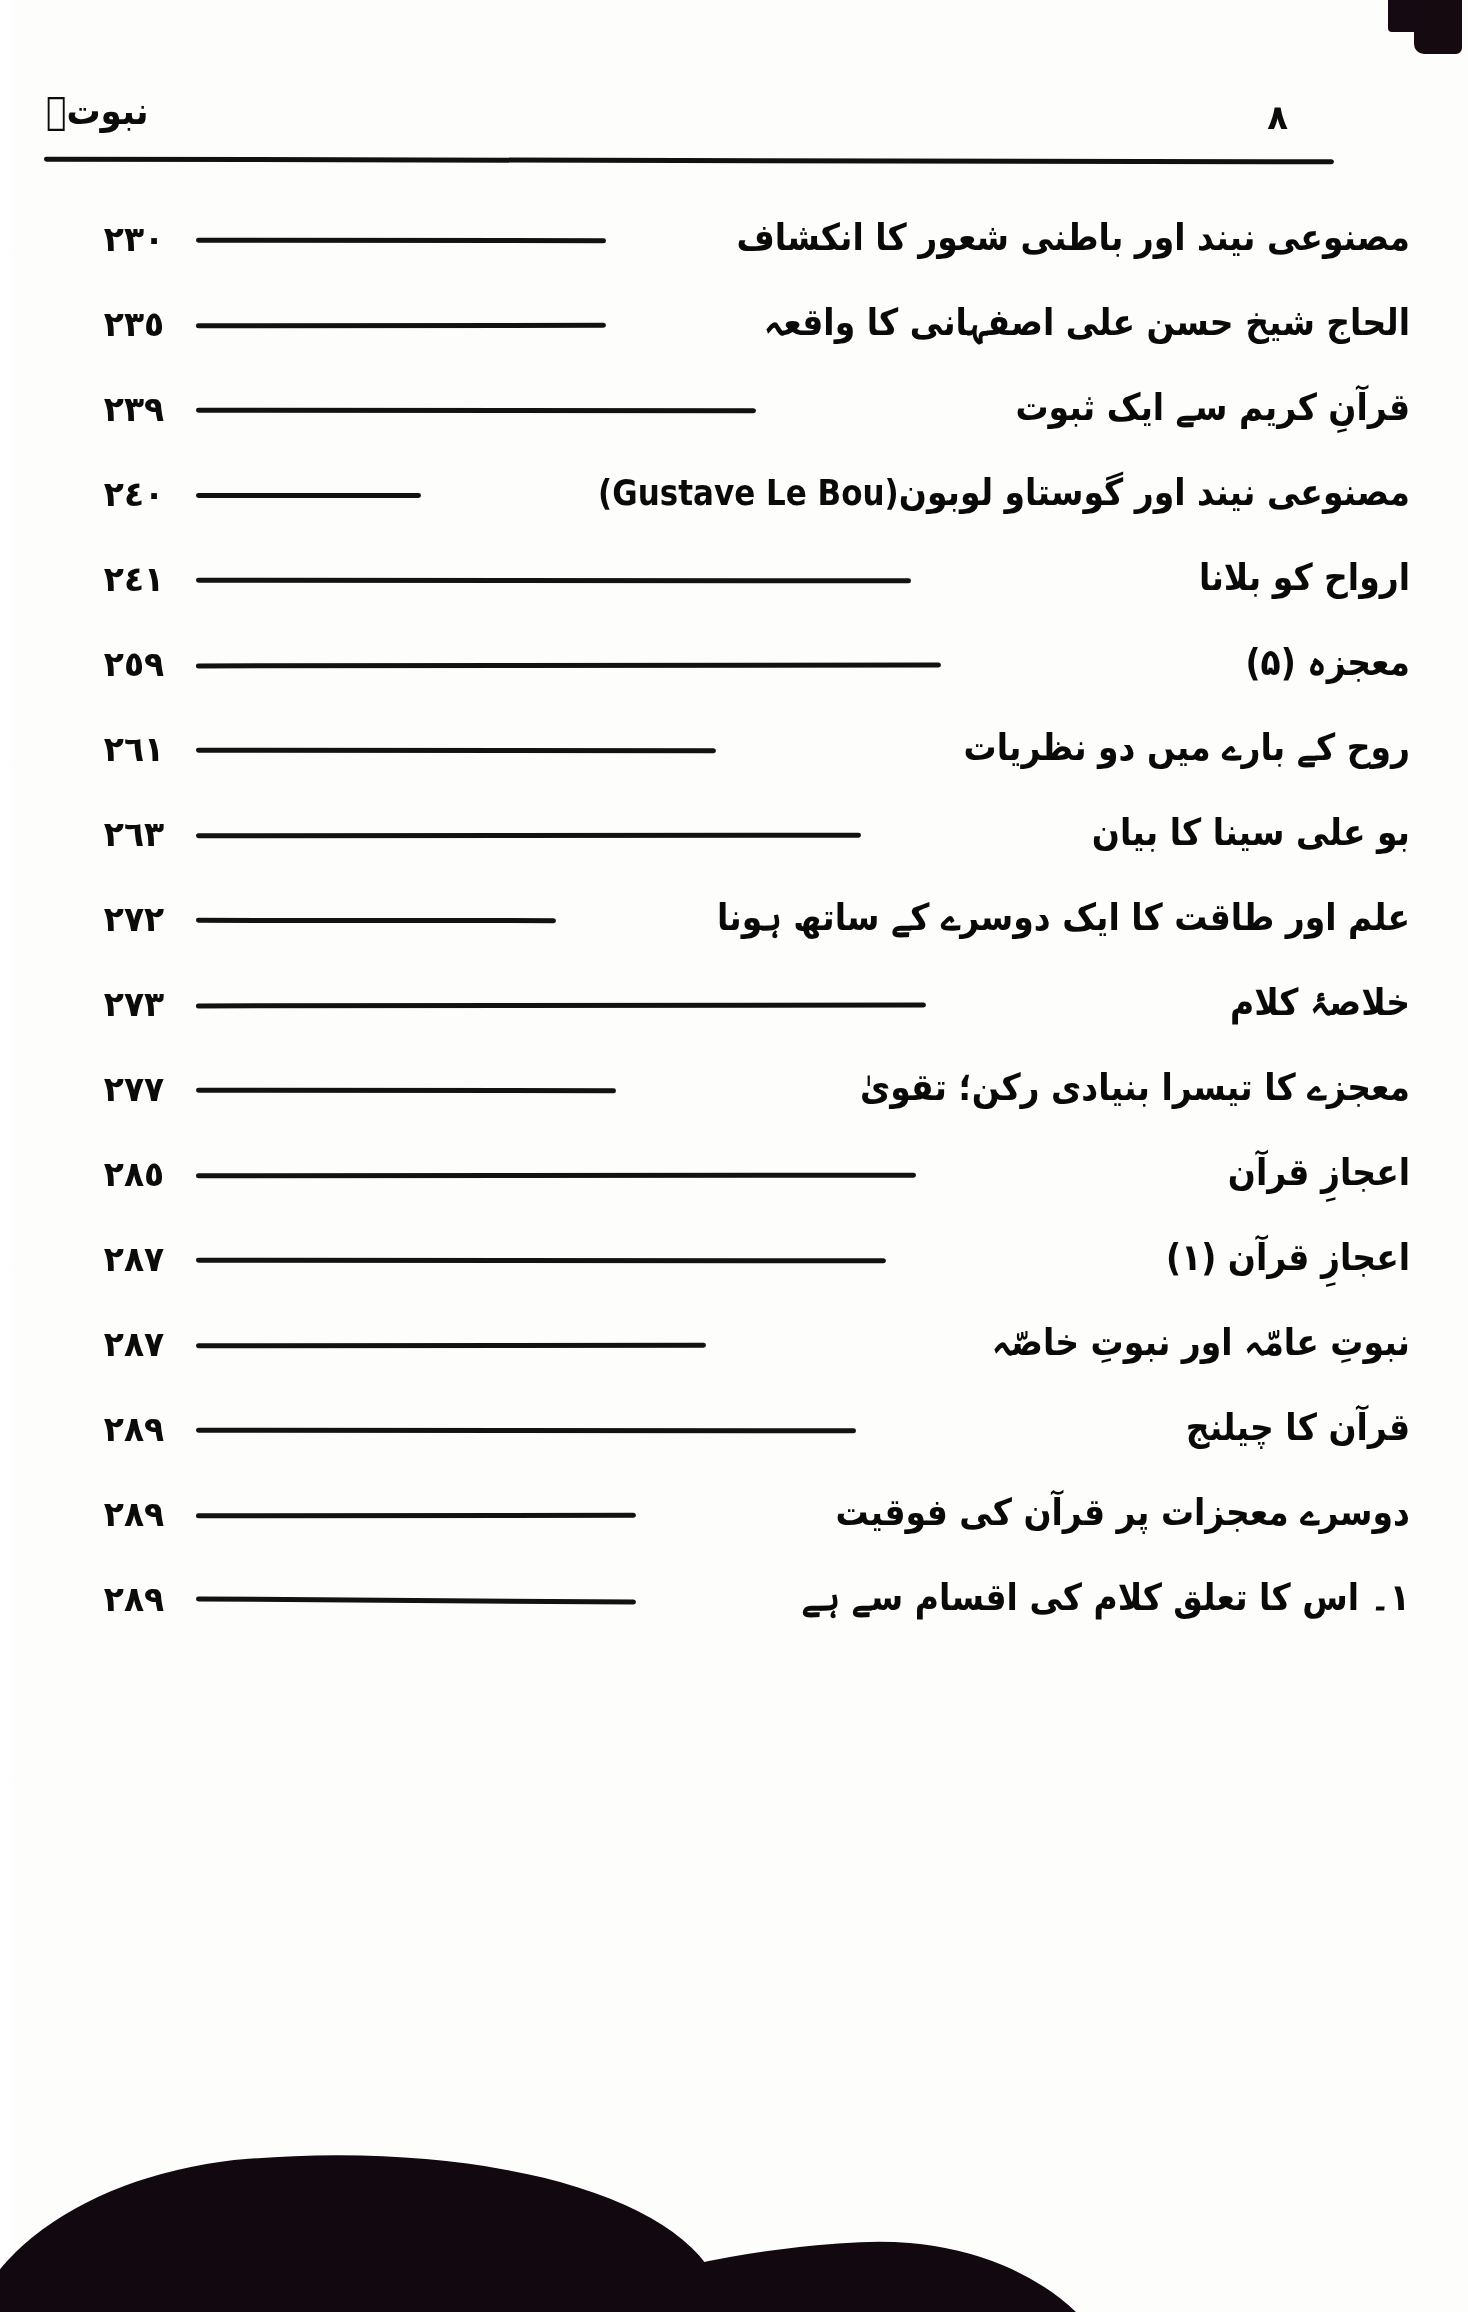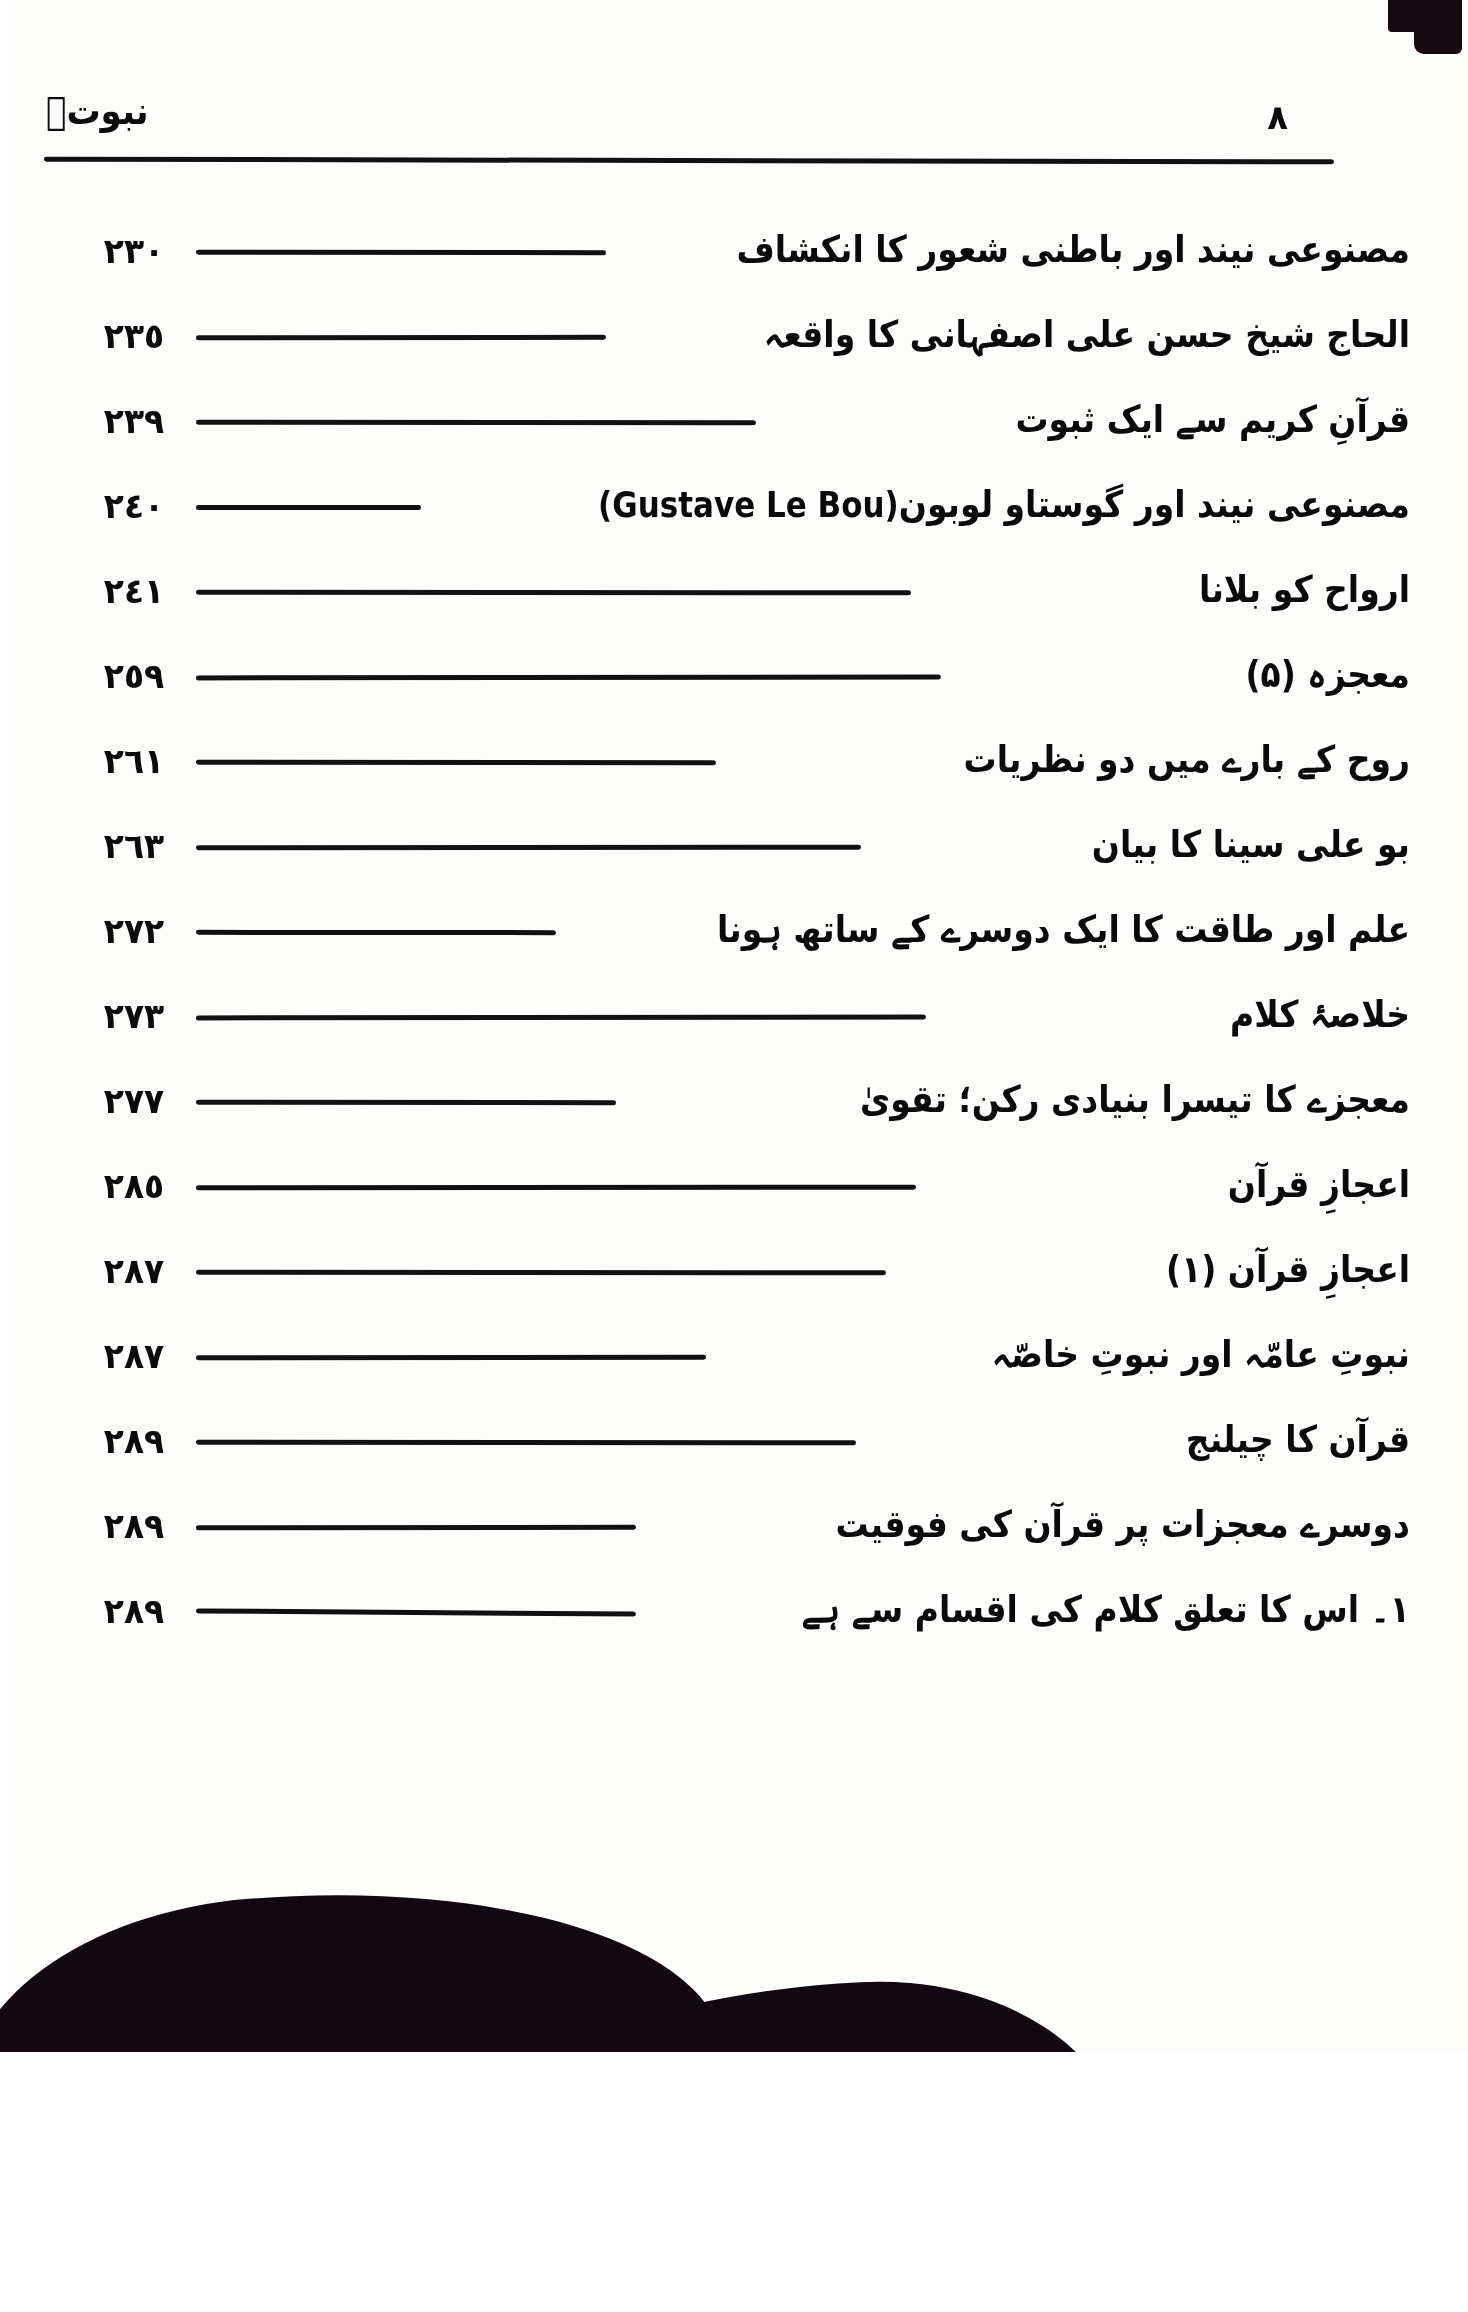--- a/index.html
+++ b/index.html
@@ -4,21 +4,21 @@
 <title>Urdu Book — Table of Contents</title>
 <style>
   html, body {
     margin: 0;
     padding: 0;
     background: #ffffff;
   }
   #page {
     position: relative;
     width: 1468px;
-    height: 2052px;
+    height: 2312px;
     background: #fdfdfb;
     overflow: hidden;
     font-family: "DejaVu Sans", "Liberation Sans", sans-serif;
   }
 
   
   .scan-corner-tr {
     position: absolute;
     top: -14px;
     right: 6px;
@@ -109,21 +109,21 @@
     width: 1290px;
     height: 5px;
     background: #111;
     border-radius: 3px;
     transform: rotate(0.12deg);
   }
 
   
   .toc {
     position: absolute;
-    top: 208px;
+    top: 196px;
     left: 80px;
     width: 1330px;
   }
   .toc-row {
     position: relative;
     display: flex;
     align-items: center;
     height: 85px;
     direction: ltr;
   }

